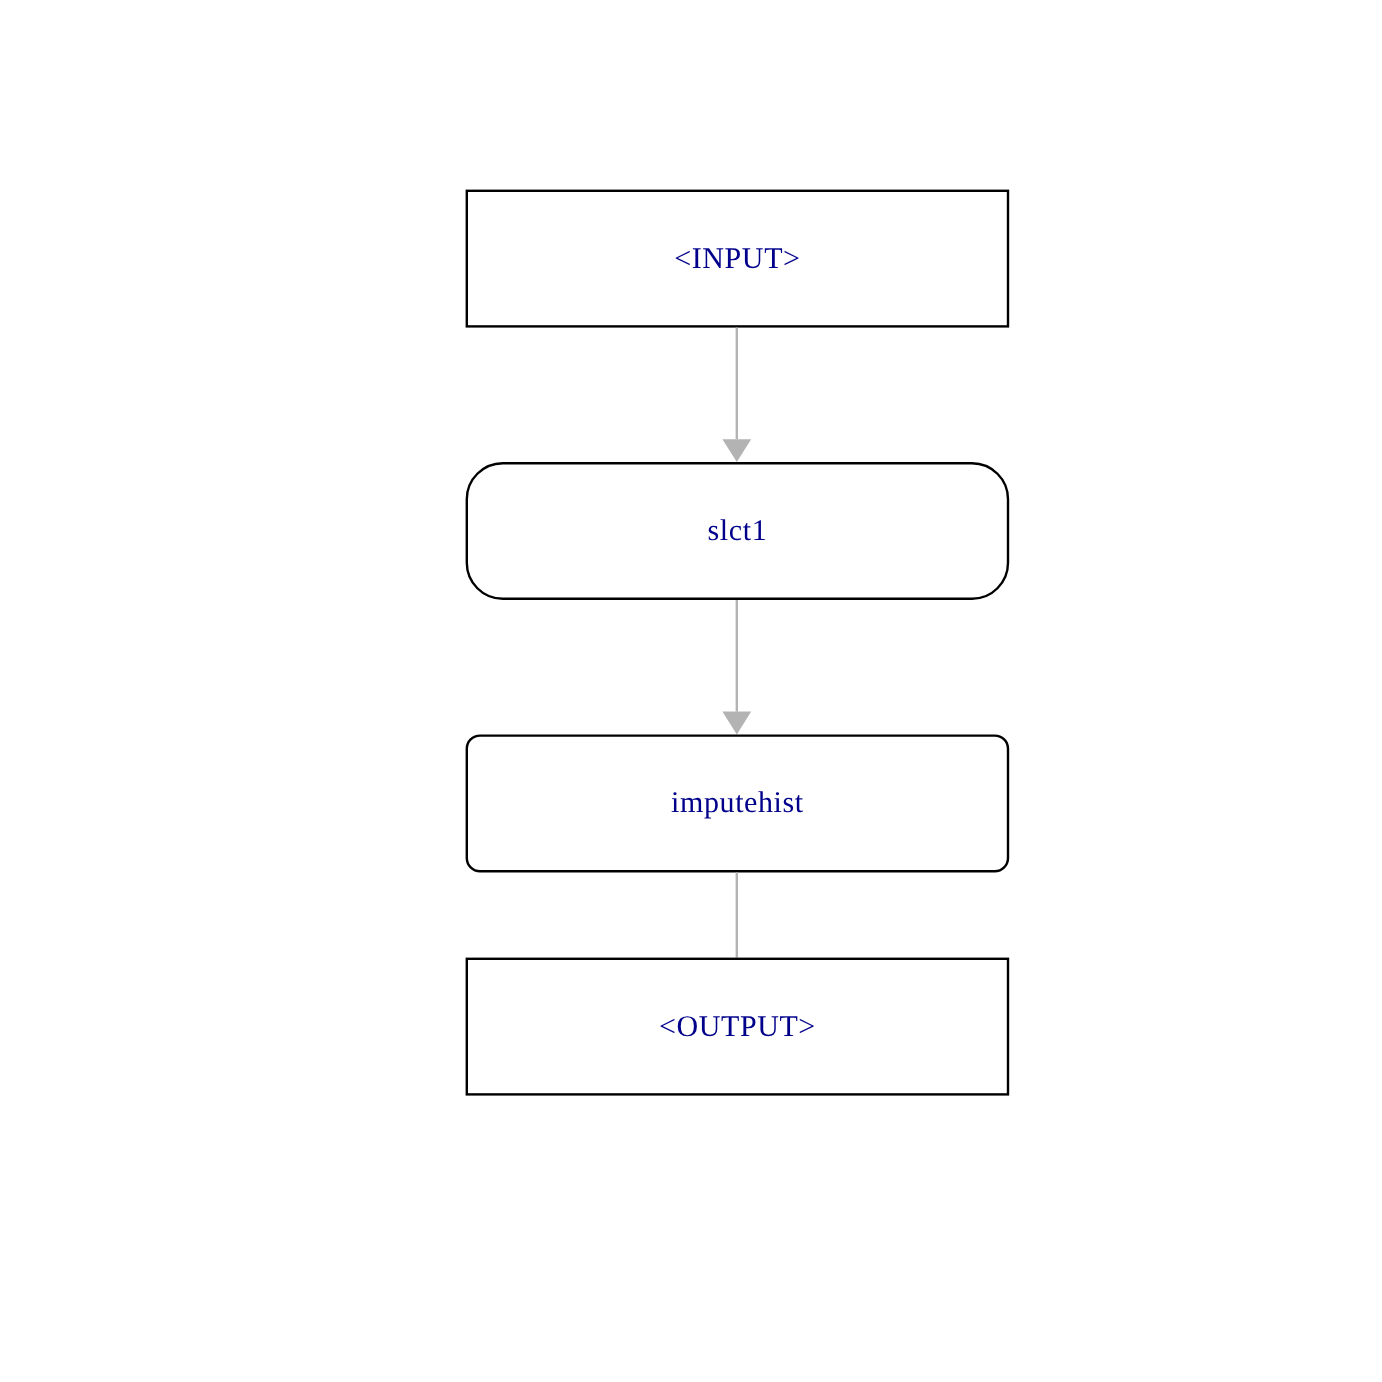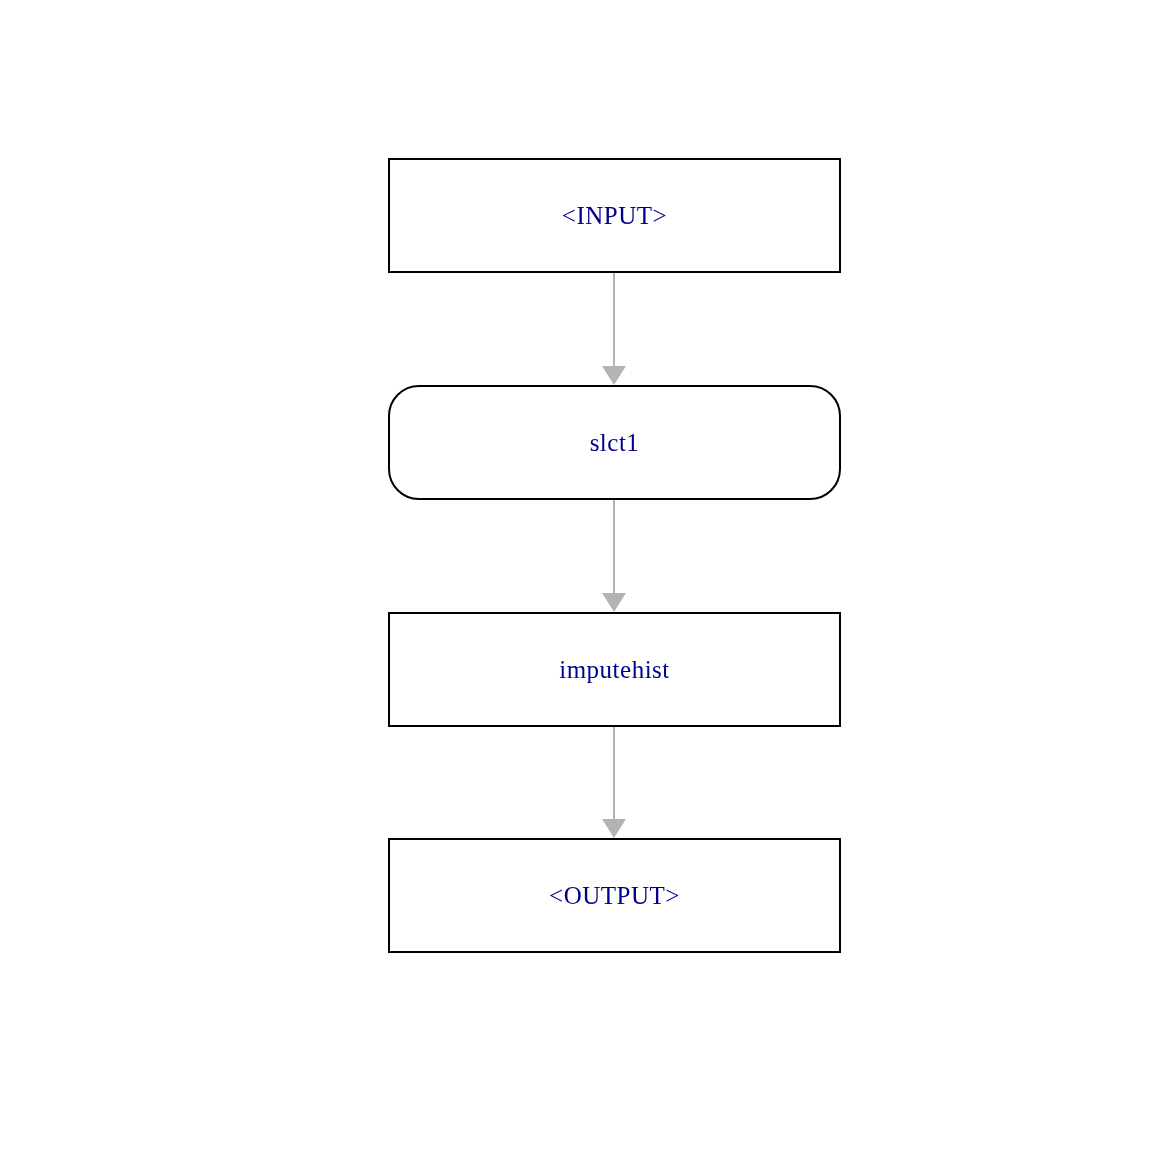--- a/index.html
+++ b/index.html
@@ -53,22 +53,22 @@
     border-right: 12px solid transparent;
     border-top: 19px solid var(--arrow, #b3b3b3);
   }
   
   #edge-0 { top: 273px; height: 112px; }
   #edge-1 { top: 500px; height: 112px; }
   #edge-2 { top: 727px; height: 111px; }
   
   #node-0 { top: 158px; }
   #node-1 { top: 385px; border-radius: 31px; }
-  #node-2 { top: 612px; }
-  #node-3 { top: 838px; }
+  #node-2 { top: 612px; border-radius: 12px; }
+  #node-3 { top: 798px; }
 </style>
 </head>
 <body>
 
 <div class="canvas">
 
   <div class="node" id="node-0">
     <span class="node-label">&lt;INPUT&gt;</span>
   </div>
 

